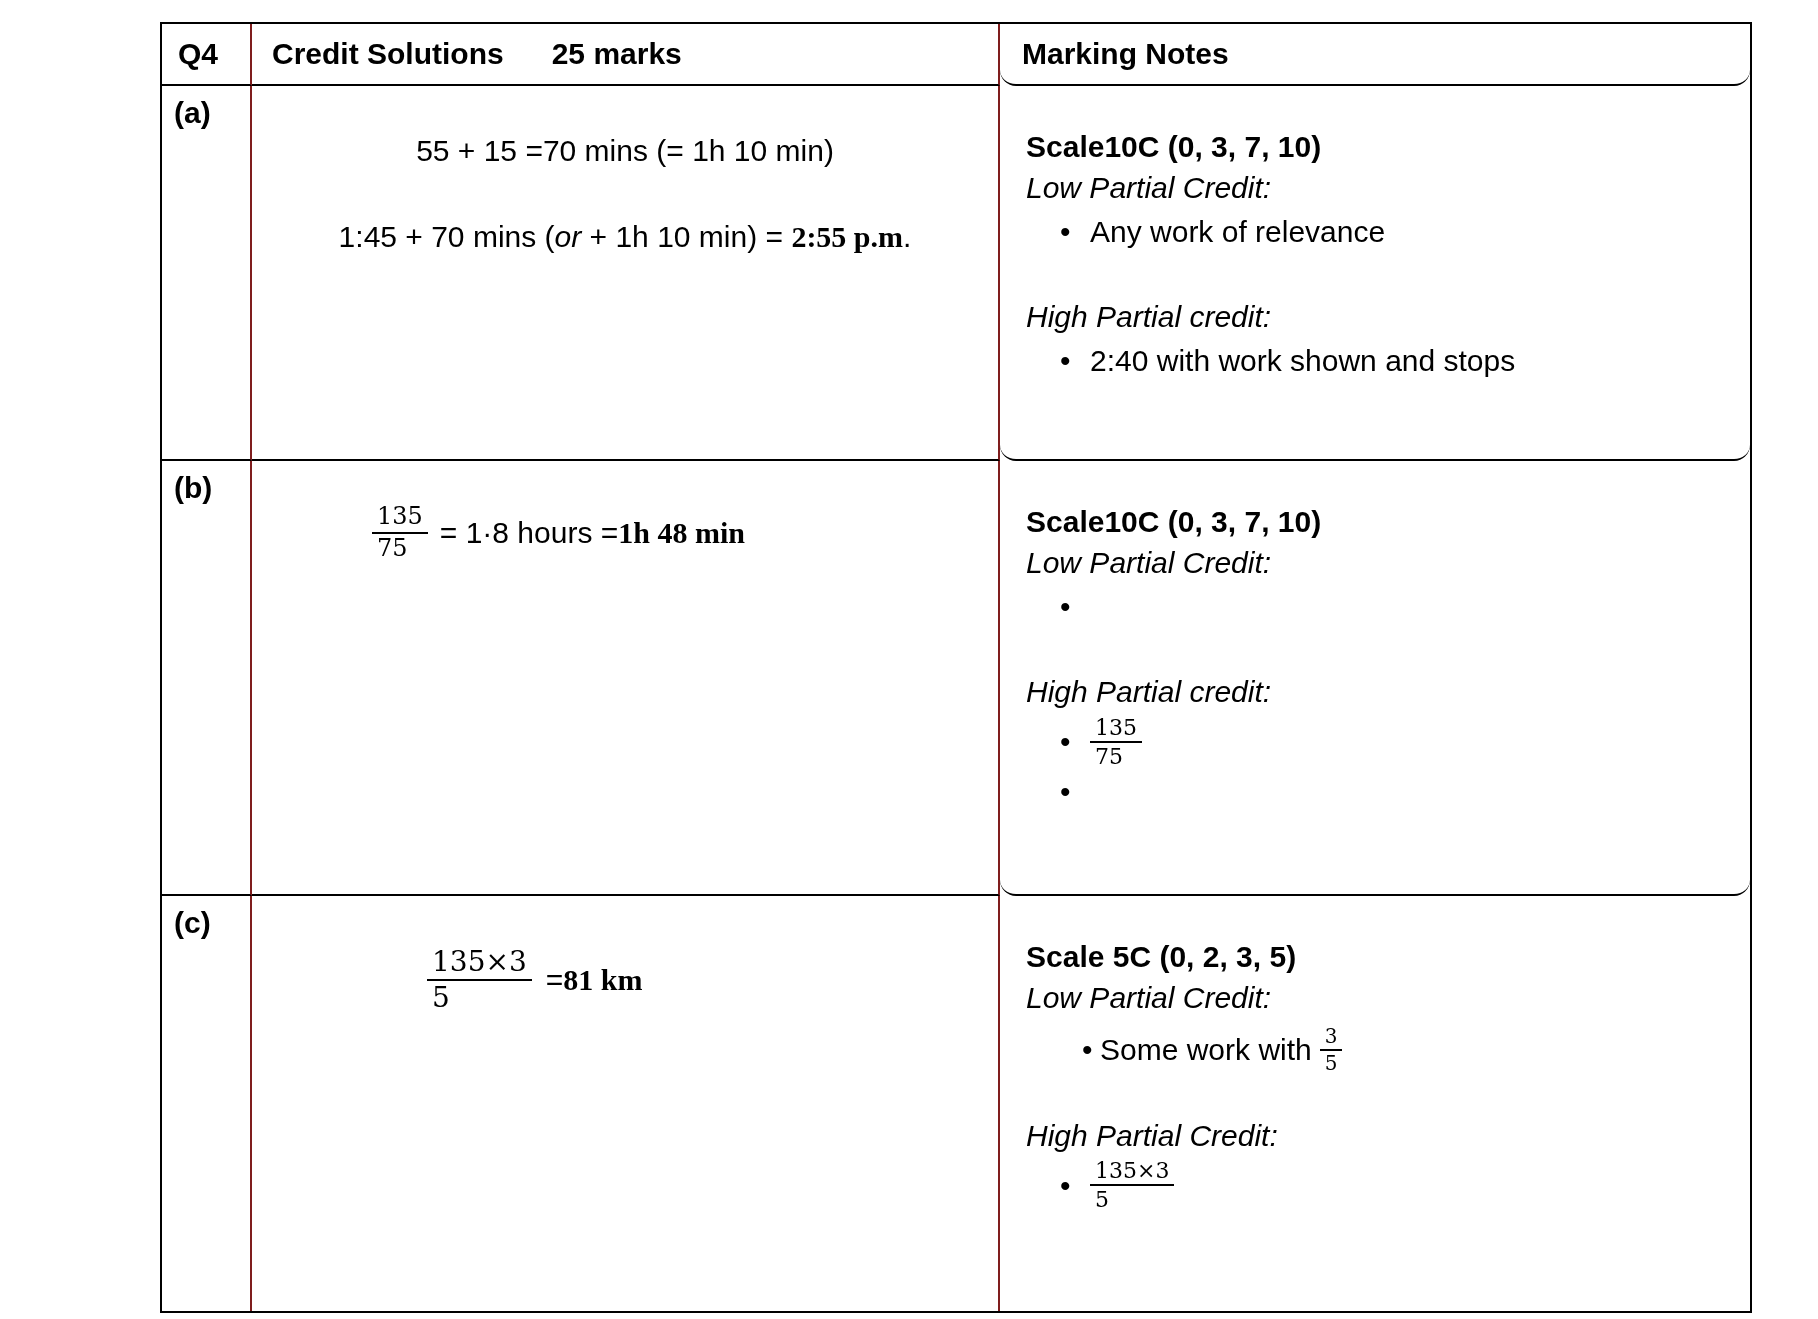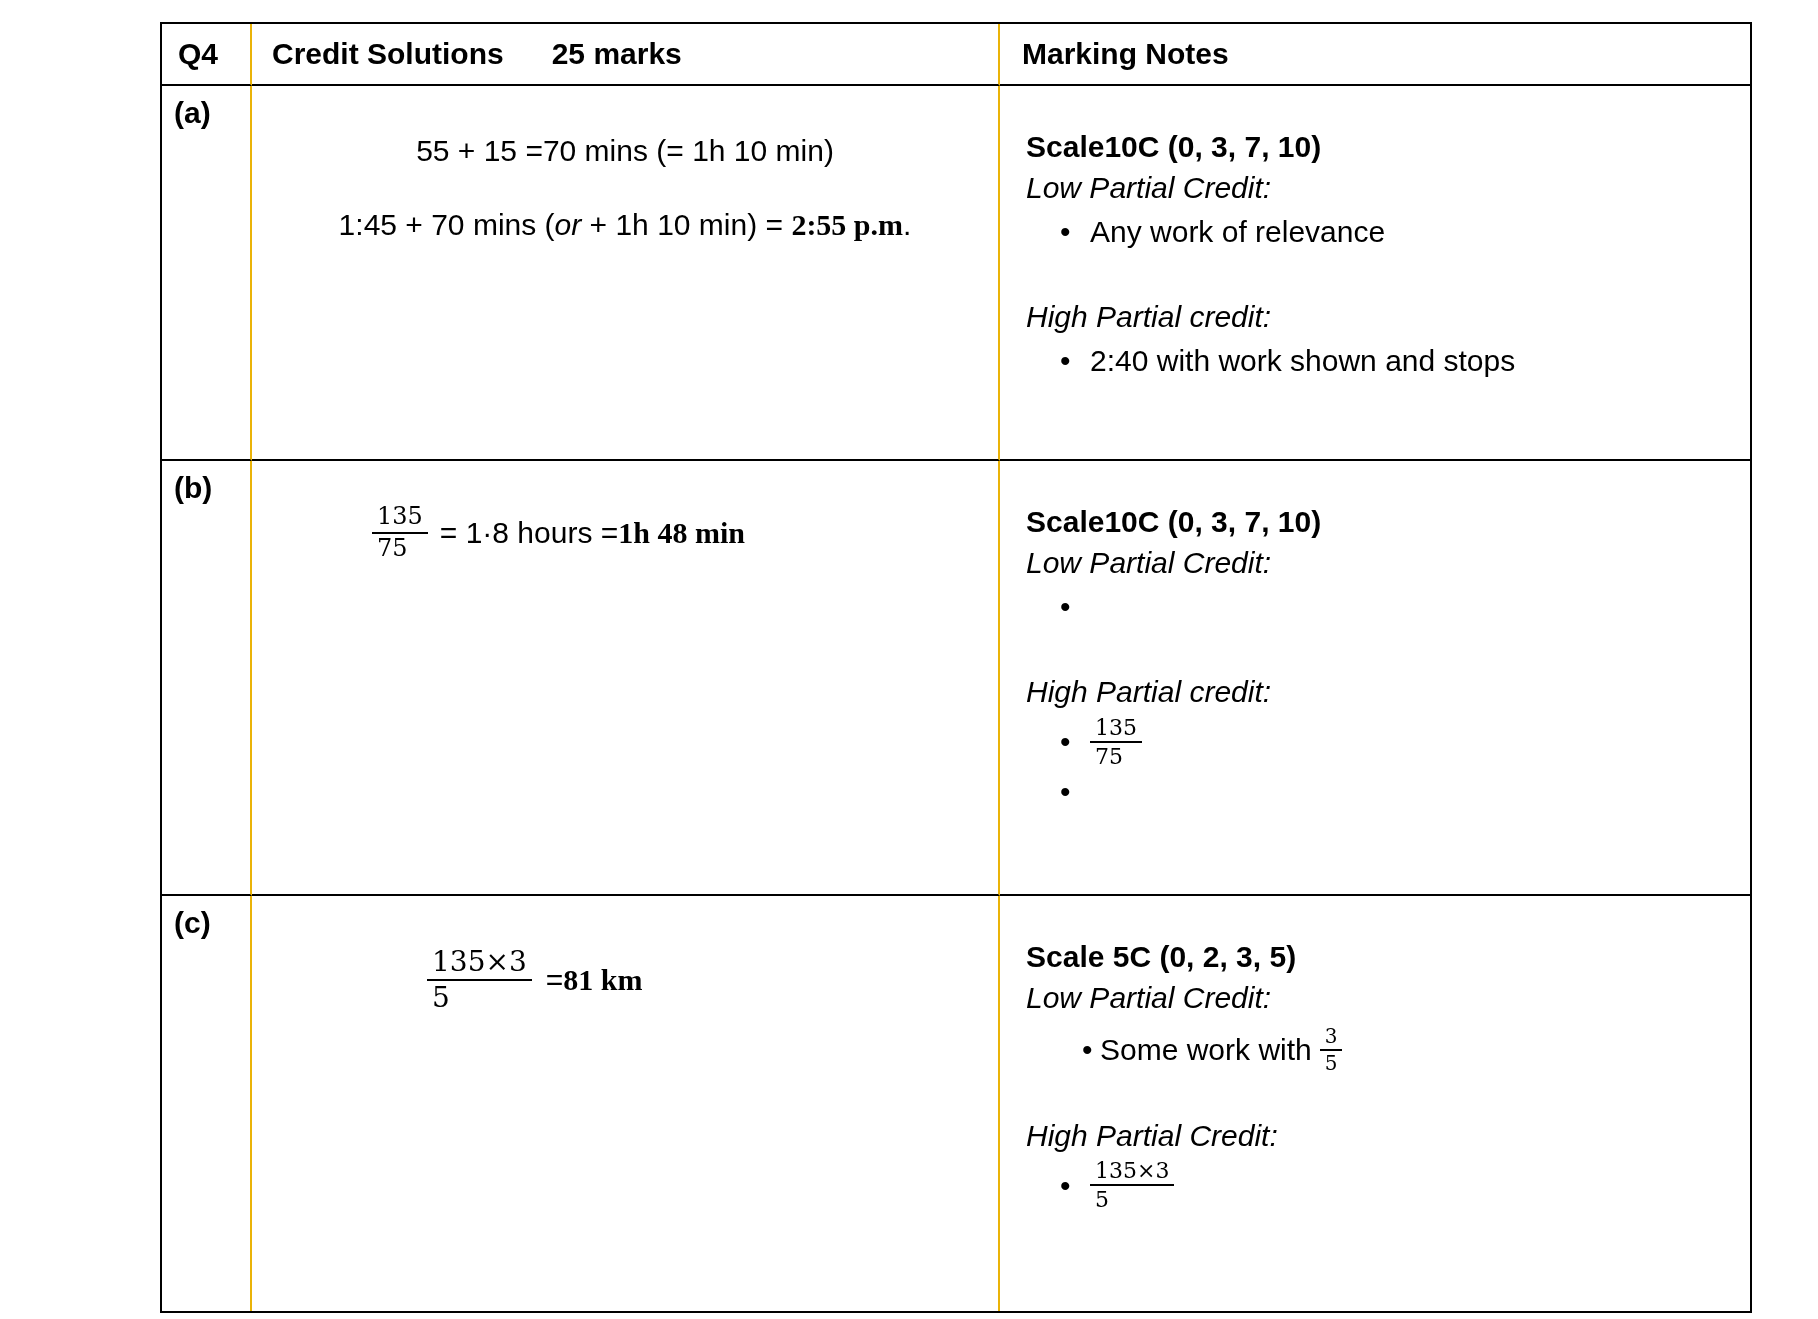--- a/index.html
+++ b/index.html
@@ -11,35 +11,35 @@
     position:relative;
   }
   .page { position:absolute; inset:0; background:#fff; }
 
   .mtable {
     position:absolute; left:160px; top:22px; width:1592px;
     border:2px solid #000;
     font-size:30px;
   }
   .row { display:grid; grid-template-columns:90px 748px 1fr; }
-  .cell { border-right:2px solid #eab308; border-bottom:2px solid #000; }
-  .row .cell:last-child { border-right:none; }
+  .cell { border-right:2px solid #7f1d1d; border-bottom:2px solid #000; }
+  .row .cell:last-child { border-right:none;border-radius:16px; }
   .row:last-child .cell { border-bottom:none; }
 
   
   .header-row .cell { min-height:62px; display:flex; align-items:center; font-weight:700; }
   .hc1 { padding-left:16px; }
   .hc2 { padding-left:20px; gap:48px; }
   .hc3 { padding-left:22px; }
 
   
   .label-cell { padding:10px 0 0 12px; font-weight:700; }
 
   
-  .sol-a { min-height:375px; padding-top:48px; display:flex; flex-direction:column; gap:40px; text-align:center; }
+  .sol-a { min-height:375px; padding-top:48px; display:flex; flex-direction:column; gap:52px; text-align:center; }
   .sol-b { min-height:435px; padding:42px 0 0 120px; }
   .sol-c { min-height:415px; padding:50px 0 0 175px; }
   .sol-line { display:flex; align-items:center; }
 
   .b { font-weight:700;font-family:Liberation Serif, serif; }
   .i { font-style:italic; }
 
   
   .frac {
     display:inline-flex; flex-direction:column; align-items:flex-start;

